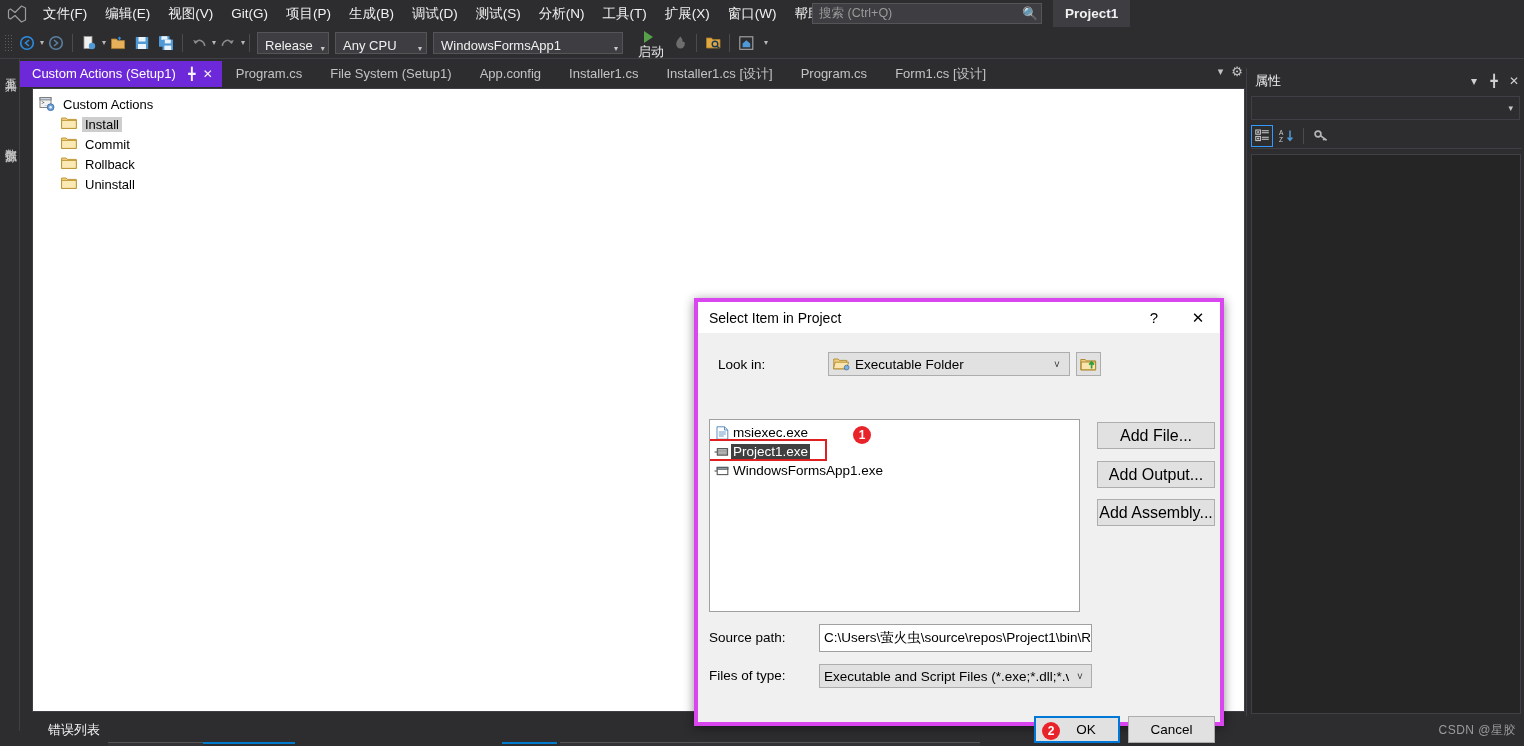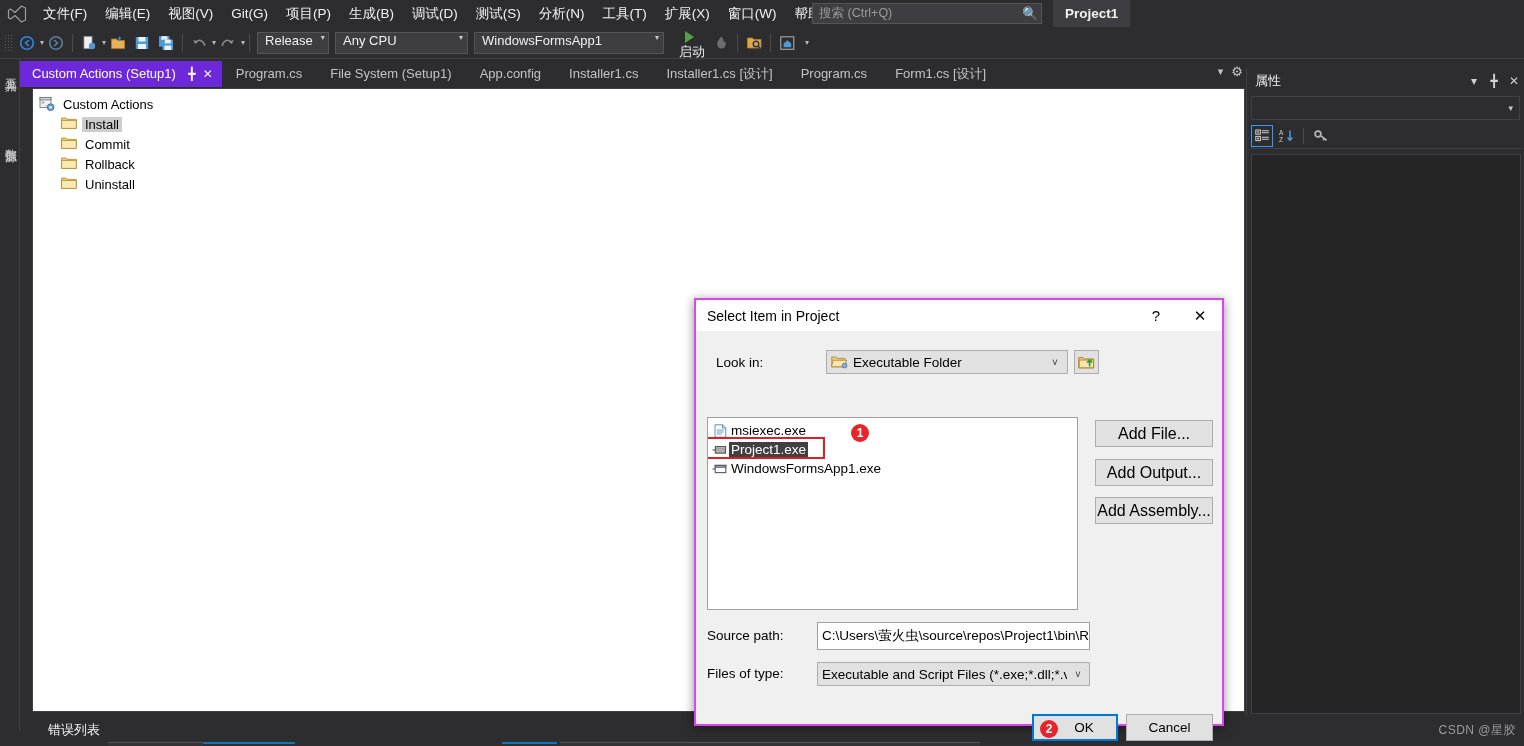--- a/index.html
+++ b/index.html
@@ -72,21 +72,21 @@
   .tb-btn {
     height: 24px; min-width: 24px;
     display: flex; align-items: center; justify-content: center;
     color: #d8d8d8; font-size: 13px; padding: 0 2px;
   }
   .tb-sep { width: 1px; height: 18px; background: #4a4a4f; margin: 0 4px; }
   .caret { font-size: 8px; color: #b8b8b8; margin-left: 1px; }
   .tb-combo {
     height: 22px; background: #3e3e42; border: 1px solid #555558;
     color: #f0f0f0; font-size: 13px;
-    display: flex; align-items: flex-start; padding: 0 4px 0 7px;
+    display: flex; align-items: flex-end; padding: 0 4px 0 7px;
     margin: 0 3px; white-space: nowrap;
   }
   .tb-combo .val { flex: 1; }
   .tb-combo .arw { font-size: 8px; color: #c8c8c8; padding-left: 8px; }
   .run-btn {
     display: flex; align-items: center; height: 24px;
     padding: 0 4px; color: #e8e8e8; font-size: 13px; flex-direction: column;
   }
   .tri {
     width: 0; height: 0;
@@ -223,21 +223,21 @@
   .watermark {
     position: absolute; right: 8px; top: 722px;
     color: #9b9b9b; font-size: 12px;
     letter-spacing: .5px;
   }
 
   
   .dlg {
     position: absolute; left: 694px; top: 298px; width: 530px; height: 428px;
     background: #f0f0f0;
-    border: 2px solid #d946ef;
+    border: 4px solid #d946ef;
     box-shadow: 0 2px 10px rgba(0,0,0,.45);
     font-family: "Liberation Sans", sans-serif;
   }
   .dlg-title {
     height: 31px; background: #ffffff;
     display: flex; align-items: center;
     padding-left: 11px;
     color: #000000; font-size: 14px;
   }
   .dlg-title .t { flex: 1; }
@@ -435,21 +435,21 @@
       </svg>
     </div>
     <div class="caret">▾</div>
 
     <div class="tb-sep"></div>
 
     <div class="tb-combo" style="width:72px">
       <span class="val">Release</span>
       <span class="arw">▾</span>
     </div>
-    <div class="tb-combo" style="width:133px">
+    <div class="tb-combo" style="width:92px">
       <span class="val">Any CPU</span>
       <span class="arw">▾</span>
     </div>
     <div class="tb-combo" style="width:190px">
       <span class="val">WindowsFormsApp1</span>
       <span class="arw">▾</span>
     </div>
 
     <div style="width:8px"></div>
 

